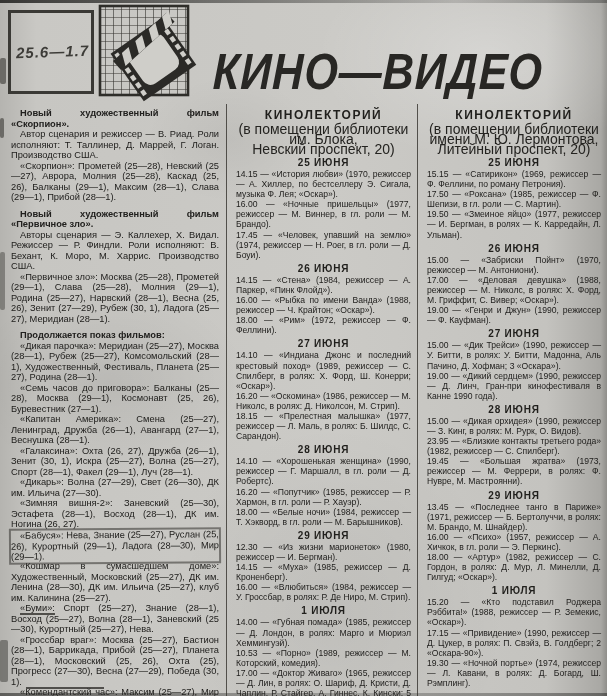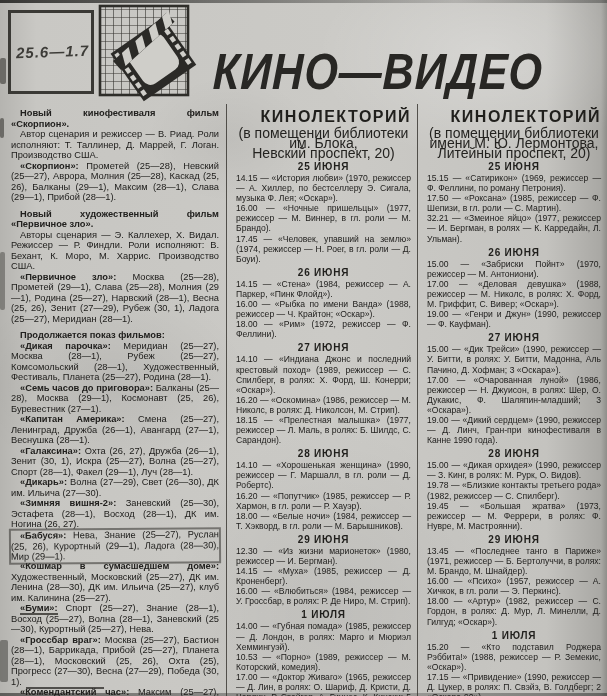--- a/index.html
+++ b/index.html
@@ -41,26 +41,26 @@
   .col-films{width:226px;padding:4px 7px 0 11px;}
   .col-lect{padding:1px 6px 0 9px;border-left:1px solid rgba(60,58,53,.85);}
   .col-lect.c2{width:191px;}
   .col-lect.c3{width:190px;}
 
   
   .para{font-size:9.3px;line-height:10.5px;text-align:justify;color:#21201e;}
   .indent{text-indent:9px;}
   .head{font-weight:bold;text-indent:9px;}
   .gap{margin-top:6px;}
-  .para b{font-weight:bold;}
+  .para b{font-weight:normal;}
   .pen-underline b{border-bottom:2px solid rgba(50,49,45,.8);}
   .pen-box{outline:2px solid rgba(62,60,56,.6);outline-offset:0;transform:rotate(-.4deg);}
 
   
-  .lect-title{text-align:right;font-weight:bold;font-size:16px;letter-spacing:1.5px;margin:3px 0 2px;color:#201f1c;}
+  .lect-title{text-align:center;font-weight:bold;font-size:12px;letter-spacing:1.5px;margin:3px 0 2px;color:#201f1c;}
   .venue-line{text-align:center;font-weight:normal;font-size:14px;line-height:10px;color:#242320;}
   .day{text-align:center;font-weight:bold;font-size:10px;letter-spacing:.8px;margin:3px 0 1px;color:#201f1c;}
   .show{font-size:8.6px;line-height:10.1px;text-align:justify;color:#22211f;}
 </style>
 </head>
 <body>
 
 <div class="page">
   <div class="edge-top"></div>
   <div class="edge-bottom"></div>
@@ -107,21 +107,21 @@
         <path d="M48 0 h9 l-6 12 h-9 z" fill="#cfcec9"></path>
         <path d="M66 0 h9 l-6 12 h-9 z" fill="#cfcec9"></path>
       </g>
     </svg>
 
     <div class="page-title">КИНО—ВИДЕО</div>
   </div>
 
   <div class="columns">
     <div class="col col-films" id="films-col">
-        <p class="para head">Новый кинофестиваля фильм «Скорпион».</p>
+        <p class="para head">Новый художественный фильм «Скорпион».</p>
         <p class="para indent">Автор сценария и режиссер — В. Риад. Роли исполняют: Т. Таллинер, Д. Маррей, Г. Логан. Производство США.</p>
         <p class="para indent"><b>«Скорпион»:</b> Прометей (25—28), Невский (25—27), Аврора, Молния (25—28), Каскад (25, 26), Балканы (29—1), Максим (28—1), Слава (29—1), Прибой (28—1).</p>
         <p class="para head gap">Новый художественный фильм «Первичное зло».</p>
         <p class="para indent">Авторы сценария — Э. Каллехер, Х. Видал. Режиссер — Р. Финдли. Роли исполняют: В. Бехант, К. Моро, М. Харрис. Производство США.</p>
         <p class="para indent"><b>«Первичное зло»:</b> Москва (25—28), Прометей (29—1), Слава (25—28), Молния (29—1), Родина (25—27), Нарвский (28—1), Весна (25, 26), Зенит (27—29), Рубеж (30, 1), Ладога (25—27), Меридиан (28—1).</p>
         <p class="para head gap">Продолжается показ фильмов:</p>
         <p class="para indent"><b>«Дикая парочка»:</b> Меридиан (25—27), Москва (28—1), Рубеж (25—27), Комсомольский (28—1), Художественный, Фестиваль, Планета (25—27), Родина (28—1).</p>
         <p class="para indent"><b>«Семь часов до приговора»:</b> Балканы (25—28), Москва (29—1), Космонавт (25, 26), Буревестник (27—1).</p>
         <p class="para indent"><b>«Капитан Америка»:</b> Смена (25—27), Ленинград, Дружба (26—1), Авангард (27—1), Веснушка (28—1).</p>
         <p class="para indent"><b>«Галаксина»:</b> Охта (26, 27), Дружба (26—1), Зенит (30, 1), Искра (25—27), Волна (25—27), Спорт (28—1), Факел (29—1), Луч (28—1).</p>
@@ -169,32 +169,31 @@
 
     <div class="col col-lect c3">
       <div class="lect-title">КИНОЛЕКТОРИЙ</div>
       <div class="venue-line">(в помещении библиотеки</div>
       <div class="venue-line">имени М. Ю. Лермонтова,</div>
       <div class="venue-line">Литейный проспект, 20)</div>
       <div id="days-1">
           <p class="day">25 ИЮНЯ</p>
           <p class="show"><span>15.15</span> — «Сатирикон» (1969, режиссер — Ф. Феллини, по роману Петрония).</p>
           <p class="show"><span>17.50</span> — «Роксана» (1985, режиссер — Ф. Шепизи, в гл. роли — С. Мартин).</p>
-          <p class="show"><span>32.21</span> — «Змеиное яйцо» (1977, режиссер — И. Бергман, в ролях — К. Карредайн, Л. Ульман).</p>
+          <p class="show"><span>19.50</span> — «Змеиное яйцо» (1977, режиссер — И. Бергман, в ролях — К. Карредайн, Л. Ульман).</p>
           <p class="day">26 ИЮНЯ</p>
           <p class="show"><span>15.00</span> — «Забриски Пойнт» (1970, режиссер — М. Антониони).</p>
           <p class="show"><span>17.00</span> — «Деловая девушка» (1988, режиссер — М. Николс, в ролях: Х. Форд, М. Гриффит, С. Вивер; «Оскар»).</p>
           <p class="show"><span>19.00</span> — «Генри и Джун» (1990, режиссер — Ф. Кауфман).</p>
           <p class="day">27 ИЮНЯ</p>
           <p class="show"><span>15.00</span> — «Дик Трейси» (1990, режиссер — У. Битти, в ролях: У. Битти, Мадонна, Аль Пачино, Д. Хофман; 3 «Оскара»).</p>
-          <p class="show"><span>17.00</span> — «Очарованная луной» (1986, режиссер — Н. Джуисон, в ролях: Шер, О. Дукакис, Ф. Шаляпин-младший; 3 «Оскара»).</p>
           <p class="show"><span>19.00</span> — «Дикий сердцем» (1990, режиссер — Д. Линч, Гран-при кинофестиваля в Канне 1990 года).</p>
           <p class="day">28 ИЮНЯ</p>
           <p class="show"><span>15.00</span> — «Дикая орхидея» (1990, режиссер — З. Кинг, в ролях: М. Рурк, О. Видов).</p>
-          <p class="show"><span>19.78</span> — «Близкие контакты третьего рода» (1982, режиссер — С. Спилберг).</p>
+          <p class="show"><span>23.95</span> — «Близкие контакты третьего рода» (1982, режиссер — С. Спилберг).</p>
           <p class="show"><span>19.45</span> — «Большая жратва» (1973, режиссер — М. Феррери, в ролях: Ф. Нувре, М. Мастроянни).</p>
           <p class="day">29 ИЮНЯ</p>
           <p class="show"><span>13.45</span> — «Последнее танго в Париже» (1971, режиссер — Б. Бертолуччи, в ролях: М. Брандо, М. Шнайдер).</p>
           <p class="show"><span>16.00</span> — «Психо» (1957, режиссер — А. Хичкок, в гл. роли — Э. Перкинс).</p>
           <p class="show"><span>18.00</span> — «Артур» (1982, режиссер — С. Гордон, в ролях: Д. Мур, Л. Минелли, Д. Гилгуд; «Оскар»).</p>
           <p class="day">1 ИЮЛЯ</p>
           <p class="show"><span>15.20</span> — «Кто подставил Роджера Рэббита!» (1988, режиссер — Р. Земекис, «Оскар»).</p>
           <p class="show"><span>17.15</span> — «Привидение» (1990, режиссер — Д. Цукер, в ролях: П. Свэйз, В. Голдберг; 2 «Оскара-90»).</p>
           <p class="show"><span>19.30</span> — «Ночной портье» (1974, режиссер — Л. Кавани, в ролях: Д. Богард, Ш. Рэмплинг).</p>
         </div>

